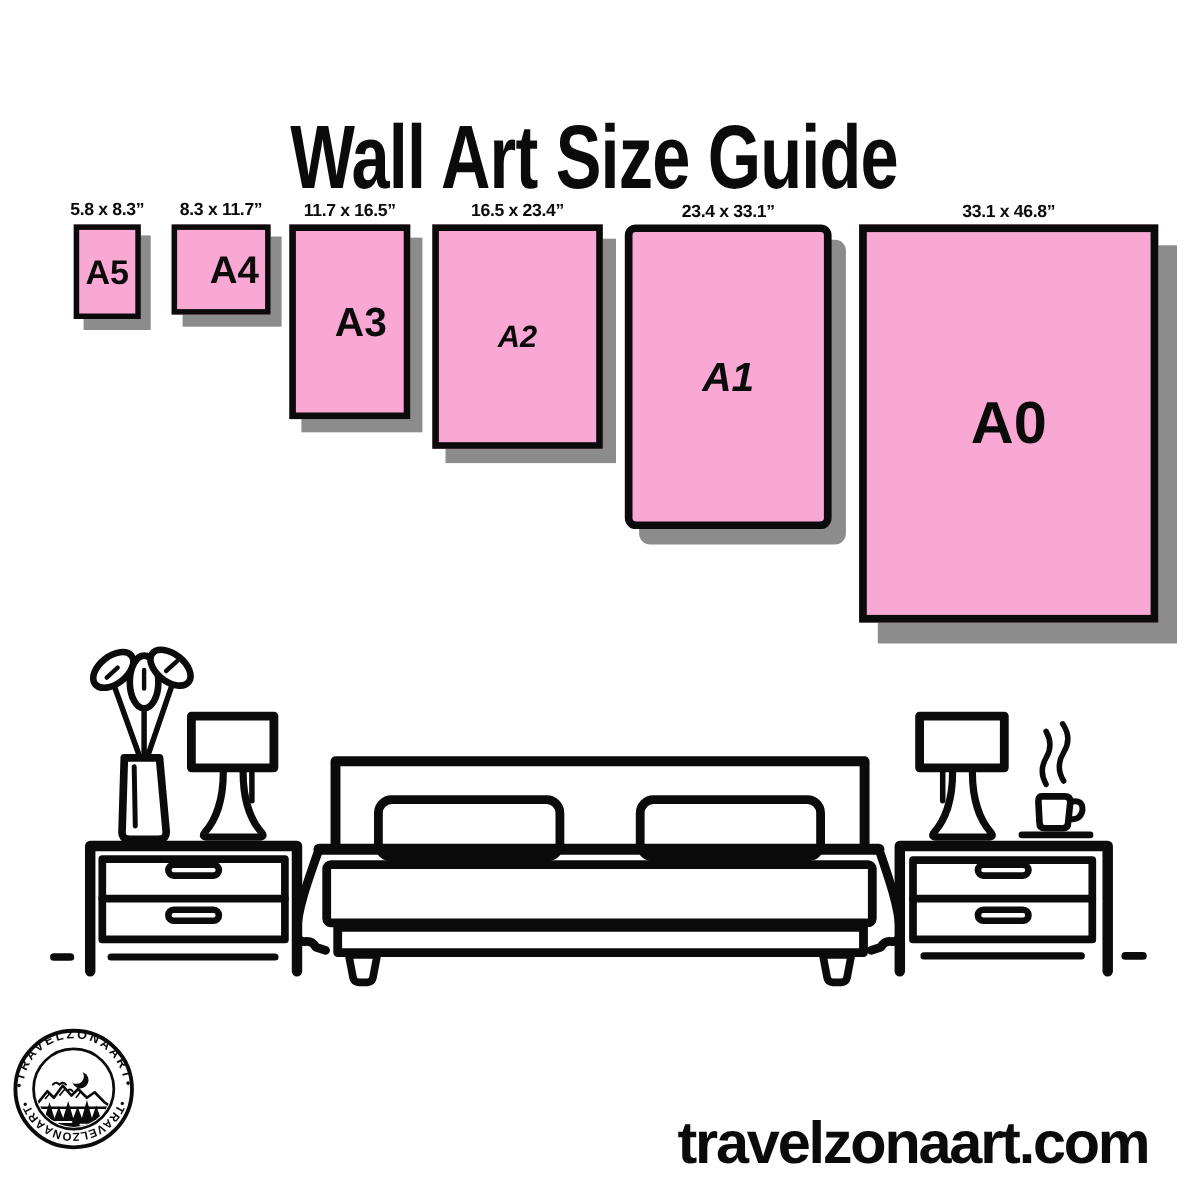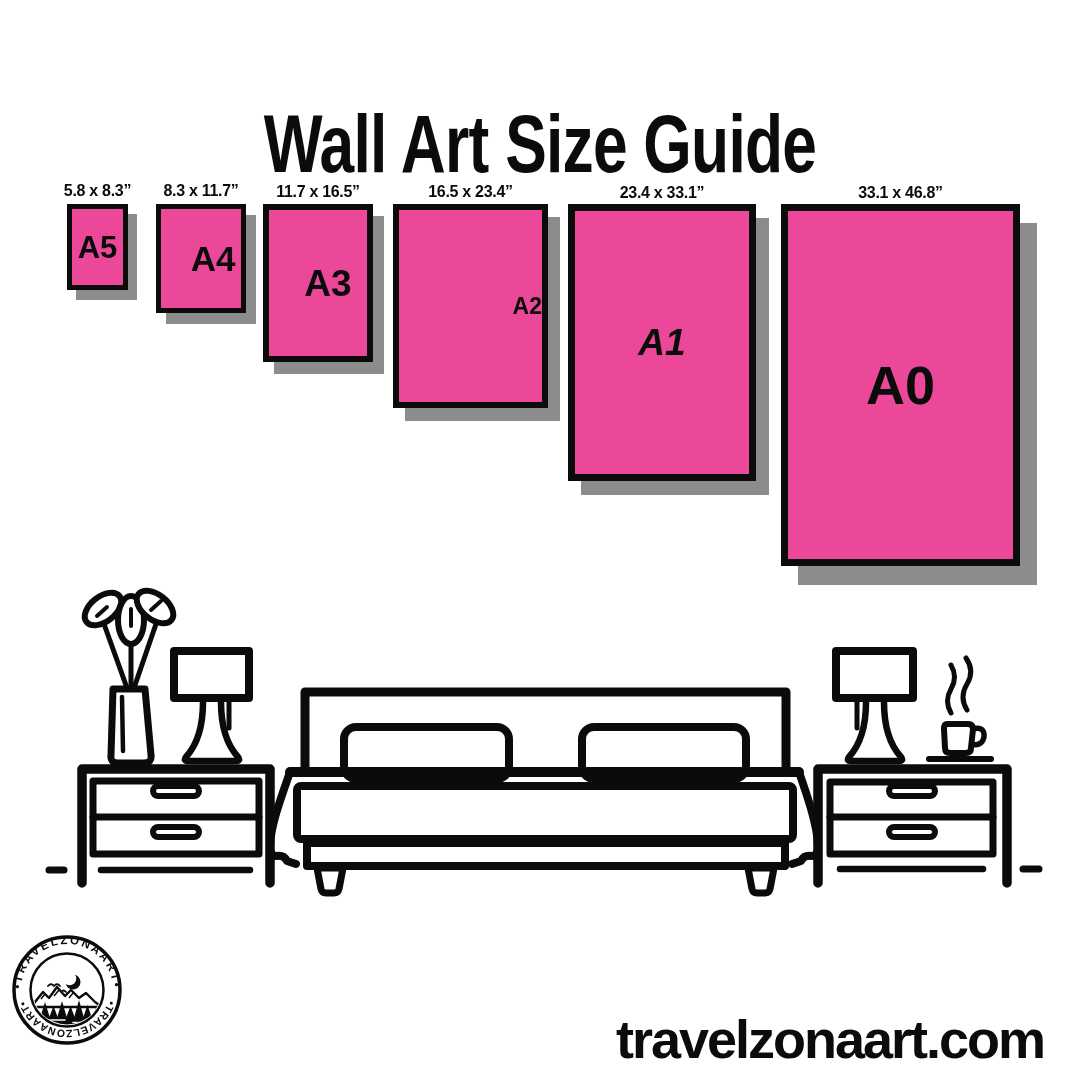--- a/index.html
+++ b/index.html
@@ -8,21 +8,21 @@
     overflow:hidden;font-family:"Liberation Sans","DejaVu Sans",sans-serif;color:#0b0b0b;
   }
   
   #title{
     position:absolute;left:0;top:44px;width:1080px;text-align:center;
     font-size:82px;font-weight:bold;letter-spacing:-1px;line-height:1.1;
     transform:scaleX(.76);transform-origin:540px 0;white-space:nowrap;
   }
   
   .frame{
-    position:absolute;background:#ec4899;box-sizing:border-box;
+    position:absolute;background:#f9a8d4;box-sizing:border-box;
     border:6px solid #0b0b0b;display:flex;align-items:center;justify-content:center;
   }
   .frame .dims{
     position:absolute;bottom:calc(100% + 9px);left:50%;transform:translateX(-50%);
     font-size:16px;font-weight:bold;letter-spacing:-.3px;white-space:nowrap;color:#0b0b0b;
   }
   .frame .size{font-weight:bold;color:#0b0b0b;line-height:1;}
   
   #scene{position:absolute;left:0;top:0;pointer-events:none;}
   #logo{position:absolute;left:7px;top:930px;}
@@ -37,37 +37,37 @@
 <body>
 
 <div id="canvas">
 
   <h1 id="title">Wall Art Size Guide</h1>
 
   <div class="frame" style="left:67px;top:204px;width:61px;height:86px;border-width:5px;box-shadow:9px 10px 0 #8c8c8c;">
     <span class="dims">5.8 x 8.3”</span>
     <span class="size" style="font-size:31px;">A5</span>
   </div>
-  <div class="frame" style="left:156px;top:204px;width:90px;height:109px;border-width:5px;box-shadow:10px 11px 0 #8c8c8c;">
+  <div class="frame" style="left:156px;top:204px;width:90px;height:82px;border-width:5px;box-shadow:10px 11px 0 #8c8c8c;">
     <span class="dims">8.3 x 11.7”</span>
     <span class="size" style="font-size:35px;margin-left:24px;">A4</span>
   </div>
-  <div class="frame" style="left:263px;top:204px;width:110px;height:158px;border-width:6px;box-shadow:11px 12px 0 #8c8c8c;">
+  <div class="frame" style="left:263px;top:204px;width:110px;height:177px;border-width:6px;box-shadow:11px 12px 0 #8c8c8c;">
     <span class="dims">11.7 x 16.5”</span>
     <span class="size" style="font-size:37px;margin-left:20px;">A3</span>
   </div>
-  <div class="frame" style="left:393px;top:204px;width:155px;height:204px;border-width:6px;box-shadow:12px 13px 0 #8c8c8c;justify-content:flex-end;">
+  <div class="frame" style="left:393px;top:204px;width:155px;height:204px;border-width:6px;box-shadow:12px 13px 0 #8c8c8c;">
     <span class="dims">16.5 x 23.4”</span>
-    <span class="size" style="font-size:23px;">A2</span>
-  </div>
-  <div class="frame" style="left:568px;top:204px;width:188px;height:277px;border-width:7px;box-shadow:13px 14px 0 #8c8c8c;">
+    <span class="size" style="font-size:28px;font-style:italic;">A2</span>
+  </div>
+  <div class="frame" style="left:568px;top:204px;width:188px;height:277px;border-width:7px;box-shadow:13px 14px 0 #8c8c8c;border-radius:10px;">
     <span class="dims">23.4 x 33.1”</span>
     <span class="size" style="font-size:37px;font-style:italic;">A1</span>
   </div>
-  <div class="frame" style="left:781px;top:204px;width:239px;height:362px;border-width:7px;box-shadow:17px 19px 0 #8c8c8c;">
+  <div class="frame" style="left:781px;top:204px;width:272px;height:362px;border-width:7px;box-shadow:17px 19px 0 #8c8c8c;">
     <span class="dims">33.1 x 46.8”</span>
     <span class="size" style="font-size:54px;">A0</span>
   </div>
 
   <svg id="scene" width="1080" height="1080" viewBox="0 0 1080 1080">
     <g stroke="#0b0b0b" fill="none" stroke-linecap="round" stroke-linejoin="round">
 
       <g>
         <path d="M49,870 H64" stroke-width="7"></path>
         <path d="M101,870 H250" stroke-width="6.5"></path>

